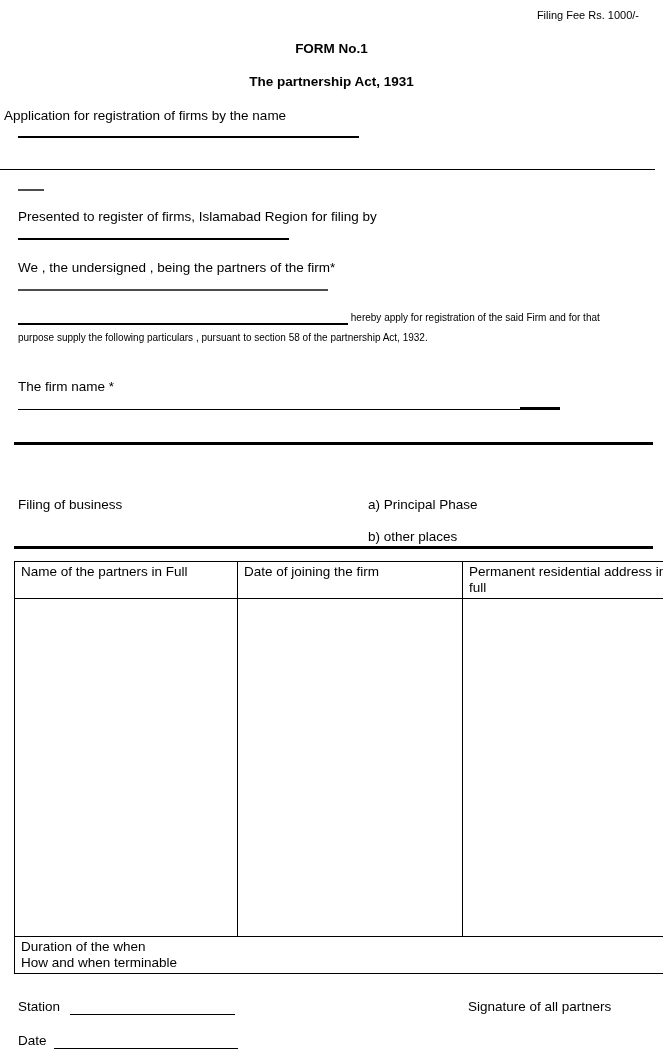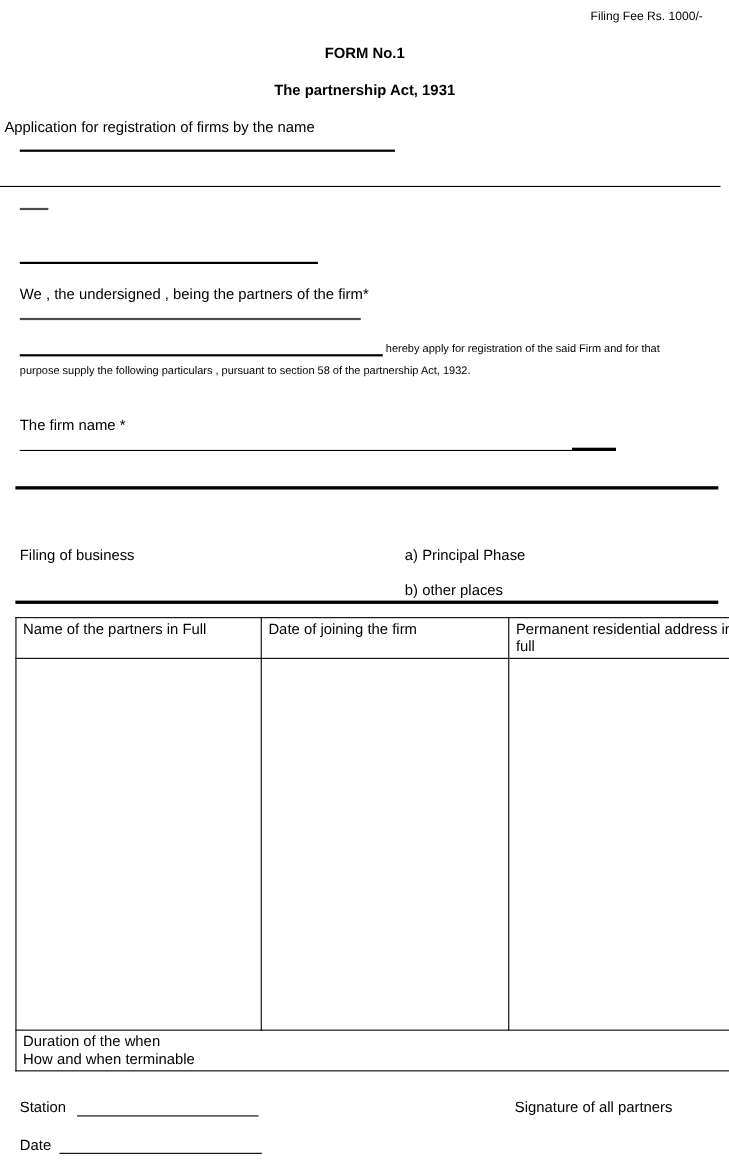--- a/index.html
+++ b/index.html
@@ -97,20 +97,21 @@
   <div class="center-title" style="top:74px;">The partnership Act, 1931</div>
 
   <div class="t" style="left:4px; top:107px;">Application for registration of firms by the name</div>
 
   <div class="rule rule-med" style="left:18px; top:136px; width:341px;"></div>
 
   <div class="rule rule-thin" style="left:0px; top:169px; width:655px;"></div>
 
   <div class="rule rule-med rule-grey" style="left:18px; top:189px; width:26px;"></div>
 
+  <div class="t" style="left:18px; top:208px;">Presented to register of firms, Islamabad Region for filing by</div>
 
   <div class="rule rule-med" style="left:18px; top:238px; width:271px;"></div>
 
   <div class="t" style="left:18px; top:259px;">We , the undersigned , being the partners of the firm*</div>
 
   <div class="rule rule-med rule-grey" style="left:18px; top:289px; width:310px;"></div>
 
   <div class="para" style="left:18px; top:308px; width:612px;"><span style="display:inline-block; width:330px; border-bottom:2px solid #000; vertical-align:-4px;"></span><span> hereby apply for registration of the said Firm and for that purpose supply  the following particulars , pursuant to section 58 of the partnership Act, 1932.</span></div>
 
   <div class="t" style="left:18px; top:378px;">The firm name *</div>

